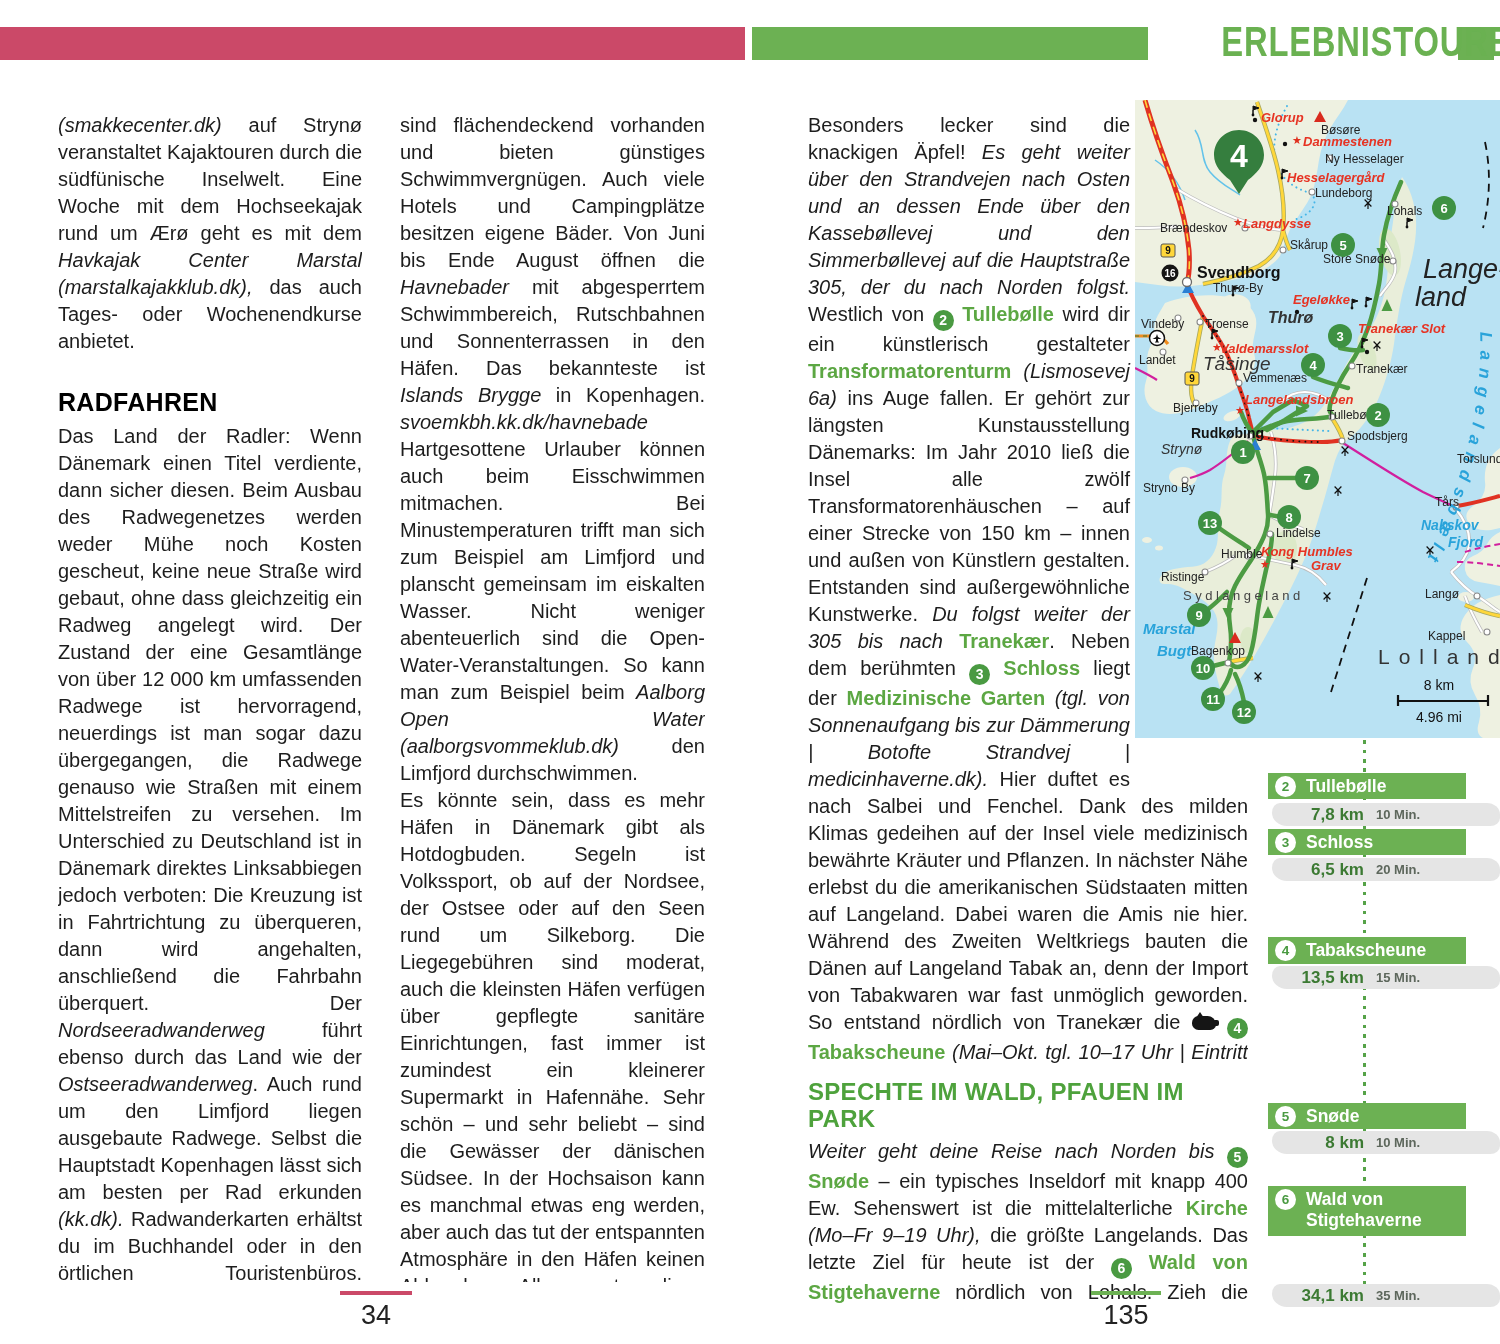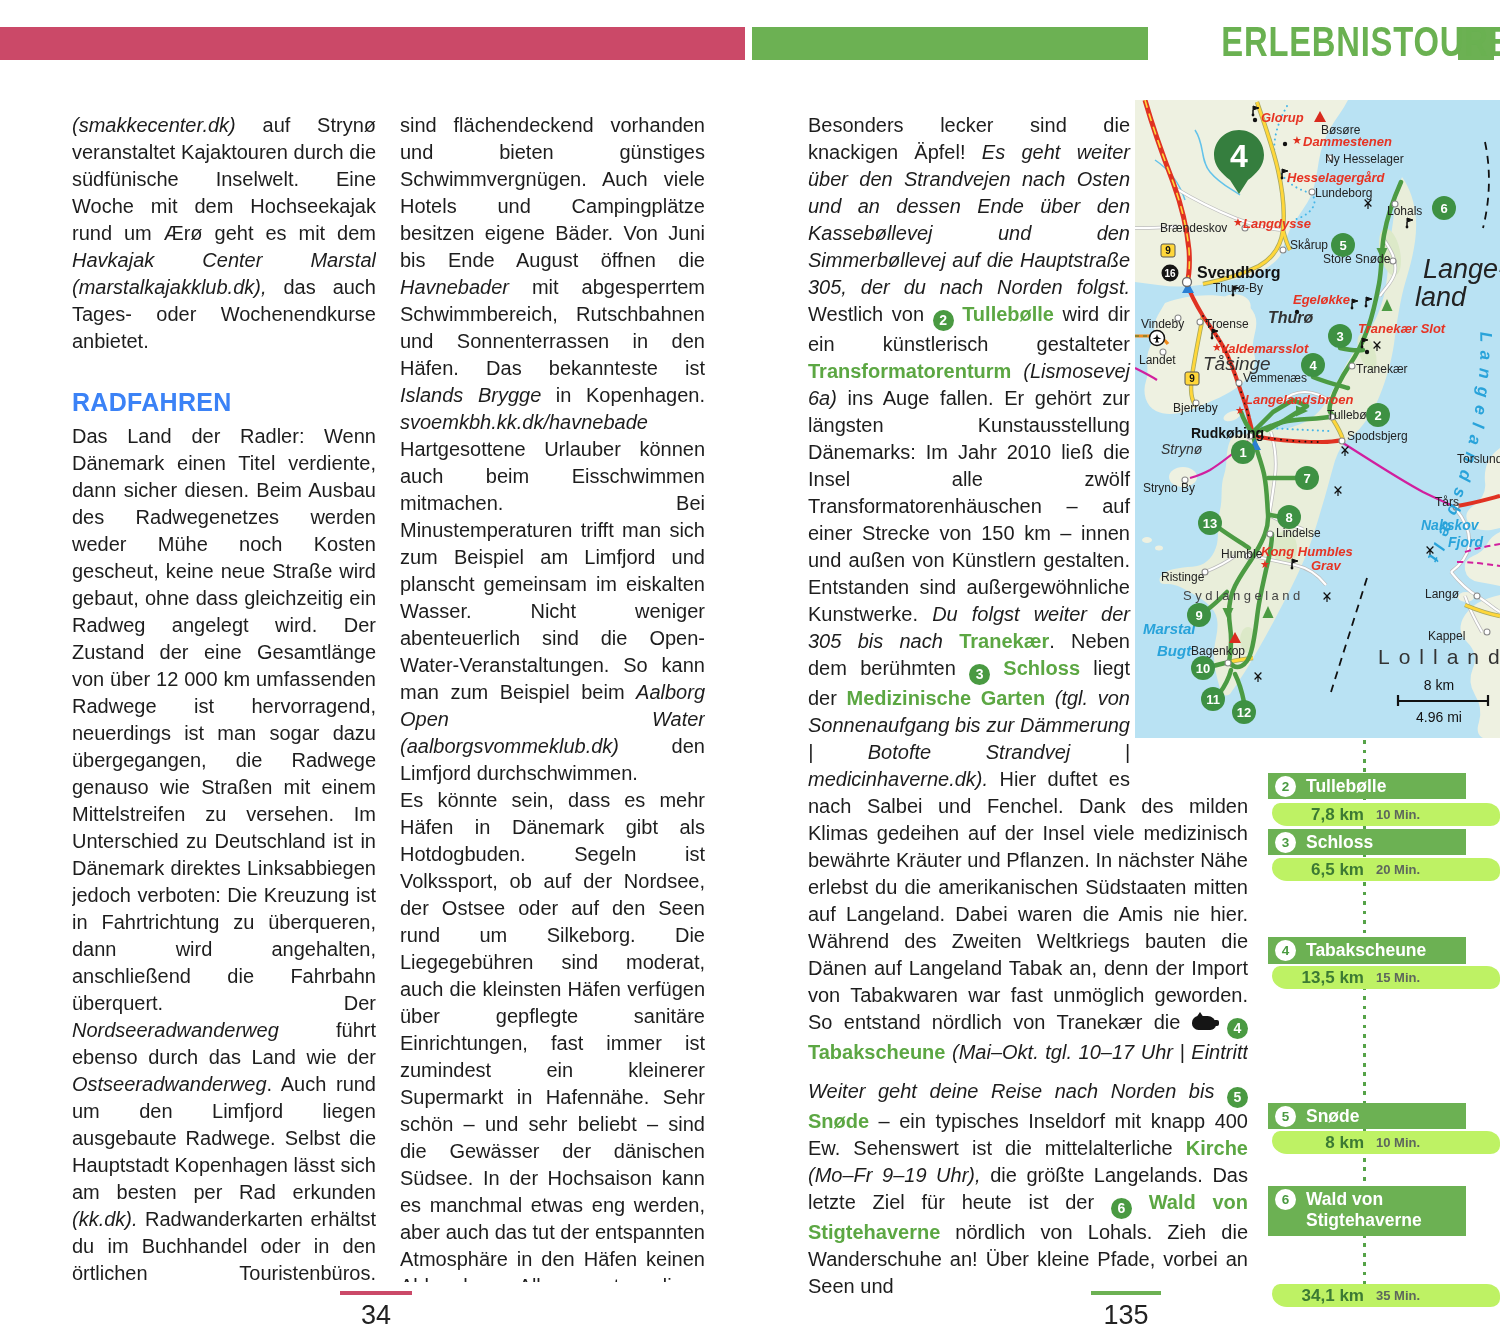--- a/index.html
+++ b/index.html
@@ -7,28 +7,28 @@
        font-family:"Liberation Sans",sans-serif;color:#1d1d1d;overflow:hidden;}
   
   .bar-pink{position:absolute;left:0;top:27px;width:745px;height:33px;background:#cb4968;}
   .bar-green{position:absolute;left:752px;top:27px;width:396px;height:33px;background:#6cb153;}
   .sq-green{position:absolute;left:1458px;top:27px;width:36px;height:33px;background:#6cb153;}
   .page-title{position:absolute;left:1158px;top:18px;width:288px;text-align:right;
        font-size:42px;font-weight:bold;color:#6ab151;letter-spacing:1px;
        transform:scaleX(.78);transform-origin:100% 50%;white-space:nowrap;}
   
   .col{position:absolute;top:112px;font-size:20px;line-height:27px;text-align:justify;overflow:hidden;}
-  #col1{left:72px;width:304px;height:1170px;}
+  #col1{left:58px;width:304px;height:1170px;}
   #col2{left:400px;width:305px;height:1170px;}
   #col3a{left:808px;width:440px;height:952px;}
   #col3b{position:absolute;left:808px;top:1078px;width:440px;height:230px;
          font-size:20px;line-height:27px;text-align:justify;overflow:hidden;}
   .para{margin:0 0 0 0;}
   .h-pink,.h-green{font-size:25px;font-weight:bold;letter-spacing:.3px;margin:34px 0 7px 0;text-align:left;}
-  .h-pink{color:#3b82f6;}
+  .h-pink{color:#000000;}
   .h-green{color:#4ea23c;margin:0 0 6px 0;font-size:24px;}
   .i{font-style:italic;}
   .g{color:#5ca743;font-weight:bold;}
   .badge{display:inline-flex;align-items:center;justify-content:center;width:21px;height:21px;
          border-radius:50%;background:#4a9a42;color:#fff;font-weight:bold;font-size:14px;
          vertical-align:-4px;font-style:normal;}
   .pig{display:inline-block;width:24px;height:14px;background:#151515;
        border-radius:7px 9px 6px 7px;position:relative;vertical-align:-1px;}
   .pig::before{content:"";position:absolute;right:-3px;top:4px;width:6px;height:6px;
        background:#151515;border-radius:2px;}
@@ -36,21 +36,21 @@
        border-right:4px solid transparent;border-bottom:6px solid #151515;}
   .map-spacer{float:right;width:118px;height:664px;}
   
   .dotline{position:absolute;left:1363px;top:740px;width:3px;height:552px;
        background:repeating-linear-gradient(to bottom,#56a348 0 3.5px,transparent 3.5px 9.5px);}
   .stop{position:absolute;left:1268px;width:198px;background:#6cb153;color:#fff;display:flex;
         align-items:center;gap:10px;padding-left:7px;box-sizing:border-box;font-weight:bold;font-size:17.5px;}
   .stop .num{flex:0 0 auto;width:21px;height:21px;border-radius:50%;background:#fff;color:#4a9a42;
         display:flex;align-items:center;justify-content:center;font-size:13.5px;font-weight:bold;}
   .stop .line2{display:block;}
-  .wash{position:absolute;left:1272px;width:228px;height:23px;background:#bef264;
+  .wash{position:absolute;left:1272px;width:228px;height:23px;background:#e5e5e5;
         border-radius:9px 15px 11px 17px/11px 13px 9px 15px;}
   .wash .d{position:absolute;left:0;width:92px;text-align:right;top:0;font-weight:bold;
         color:#3c7a33;font-size:17px;line-height:23px;}
   .wash .t{position:absolute;left:104px;top:0;color:#5d675c;font-size:13px;line-height:23px;font-weight:bold;}
   
   .pg-line{position:absolute;top:1291px;height:4px;}
   .pg-num{position:absolute;top:1300px;font-size:27px;font-weight:normal;text-align:center;color:#222;}
   
   #map{position:absolute;left:1135px;top:100px;width:365px;height:638px;}
   #map text{font-family:"Liberation Sans",sans-serif;}
@@ -84,20 +84,21 @@
 <div class="col" id="col2">
   <p class="para"><span>sind flächendeckend vorhanden und bieten günstiges Schwimmvergnügen. Auch viele Hotels und Campingplätze besitzen eigene Bäder. Von Juni bis Ende August öffnen die </span><span class="i">Havnebader</span><span> mit abgesperrtem Schwimmbereich, Rutschbahnen und Sonnenterrassen in den Häfen. Das bekannteste ist </span><span class="i">Islands Brygge</span><span> in Kopenhagen. </span><span class="i">svoemkbh.kk.dk/havnebade</span><span> Hartgesottene Urlauber können auch beim Eisschwimmen mitmachen. Bei Minustemperaturen trifft man sich zum Beispiel am Limfjord und planscht gemeinsam im eiskalten Wasser. Nicht weniger abenteuerlich sind die Open-Water-Veranstaltungen. So kann man zum Beispiel beim </span><span class="i">Aalborg Open Water (aalborgsvommeklub.dk)</span><span> den Limfjord durchschwimmen.</span></p>
   <p class="para"><span>Es könnte sein, dass es mehr Häfen in Dänemark gibt als Hotdogbuden. Segeln ist Volkssport, ob auf der Nordsee, der Ostsee oder auf den Seen rund um Silkeborg. Die Liegegebühren sind moderat, auch die kleinsten Häfen verfügen über gepflegte sanitäre Einrichtungen, fast immer ist zumindest ein kleinerer Supermarkt in Hafennähe. Sehr schön – und sehr beliebt – sind die Gewässer der dänischen Südsee. In der Hochsaison kann es manchmal etwas eng werden, aber auch das tut der entspannten Atmosphäre in den Häfen keinen Abbruch. Alle notwendigen Informationen erhältst du bei der </span></p>
 </div>
 
 <div class="col" id="col3a">
   <div class="map-spacer"></div>
   <p class="para"><span>Besonders lecker sind die knackigen Äpfel! </span><span class="i">Es geht weiter über den Strandvejen nach Osten und an dessen Ende über den Kassebøllevej und den Simmerbøllevej auf die Hauptstraße 305, der du nach Norden folgst.</span><span> Westlich von </span><span class="badge">2</span><span> </span><span class="g">Tullebølle</span><span> wird dir ein künstlerisch gestalteter </span><span class="g">Transformatorenturm</span><span> </span><span class="i">(Lismosevej 6a)</span><span> ins Auge fallen. Er gehört zur längsten Kunstausstellung Dänemarks: Im Jahr 2010 ließ die Insel alle zwölf Transformatorenhäuschen – auf einer Strecke von 150 km – innen und außen von Künstlern gestalten. Entstanden sind außergewöhnliche Kunstwerke. </span><span class="i">Du folgst weiter der 305 bis nach </span><span class="g">Tranekær</span><span>. Neben dem berühmten </span><span class="badge">3</span><span> </span><span class="g">Schloss</span><span> liegt der </span><span class="g">Medizinische Garten</span><span> </span><span class="i">(tgl. von Sonnenaufgang bis zur Dämmerung | Botofte Strandvej | medicinhaverne.dk).</span><span> Hier duftet es nach Salbei und Fenchel. Dank des milden Klimas gedeihen auf der Insel viele medizinisch bewährte Kräuter und Pflanzen. In nächster Nähe erlebst du die amerikanischen Südstaaten mitten auf Langeland. Dabei waren die Amis nie hier. Während des Zweiten Weltkriegs bauten die Dänen auf Langeland Tabak an, denn der Import von Tabakwaren war fast unmöglich geworden. So entstand nördlich von Tranekær die </span><span class="pig"></span><span> </span><span class="badge">4</span><span> </span><span class="g">Tabakscheune</span><span> </span><span class="i">(Mai–Okt. tgl. 10–17 Uhr | Eintritt frei | Stengadevej 24 ),</span></p>
 </div>
 <div id="col3b">
+  <h2 class="h-green">SPECHTE IM WALD, PFAUEN IM PARK</h2>
   <p class="para"><span class="i">Weiter geht deine Reise nach Norden bis </span><span class="badge">5</span><span> </span><span class="g">Snøde</span><span> – ein typisches Inseldorf mit knapp 400 Ew. Sehenswert ist die mittelalterliche </span><span class="g">Kirche</span><span> </span><span class="i">(Mo–Fr 9–19 Uhr),</span><span> die größte Langelands. Das letzte Ziel für heute ist der </span><span class="badge">6</span><span> </span><span class="g">Wald von Stigtehaverne</span><span> nördlich von Lohals. Zieh die Wanderschuhe an! Über kleine Pfade, vorbei an Seen und</span></p>
 </div>
 
 <div class="dotline"></div>
 
 <div class="stop" style="top:773px;height:26px;">
   <span class="num">2</span>
   <span>Tullebølle</span>
 </div>
 <div class="wash" style="top:803px;">

